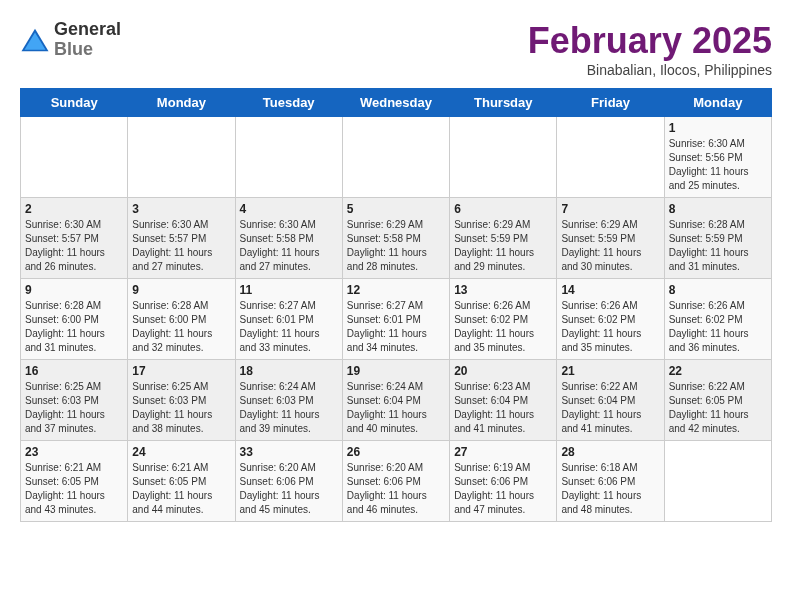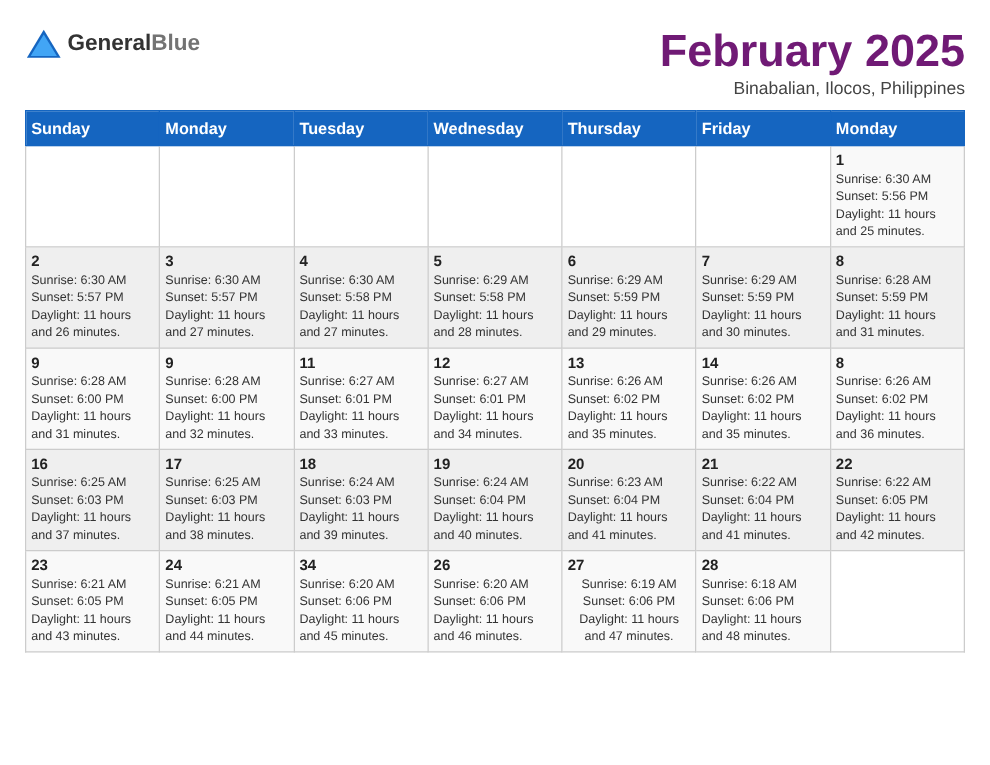--- a/index.html
+++ b/index.html
@@ -15,20 +15,21 @@
       justify-content: space-between;
       align-items: flex-start;
       margin-bottom: 10px;
     }
     .logo {
       display: flex;
       align-items: center;
     }
     .logo-text {
       display: flex;
+      flex-direction: column;
       line-height: 1.1;
     }
     .logo-general {
       font-size: 18px;
       font-weight: bold;
       color: #333;
     }
     .logo-blue {
       font-size: 18px;
       font-weight: bold;
@@ -53,21 +54,21 @@
     }
     .calendar {
       width: 100%;
       border-collapse: collapse;
       font-size: 11px;
     }
     .calendar thead th {
       background: #1565C0;
       color: #fff;
       padding: 6px 4px;
-      text-align: left;
+      text-align: center;
       font-size: 13px;
       font-weight: bold;
       border: 1px solid #1565C0;
     }
     .calendar tbody td {
       vertical-align: top;
       border: 1px solid #ccc;
       padding: 4px;
       width: calc(100% / 7);
       min-height: 80px;
@@ -305,36 +306,36 @@
 and 43 minutes.</div>
         </td>
         <td>
           <span class="day-number">24</span>
           <div class="day-detail" style="white-space: pre-line;">Sunrise: 6:21 AM
 Sunset: 6:05 PM
 Daylight: 11 hours
 and 44 minutes.</div>
         </td>
         <td>
-          <span class="day-number">34</span>
+          <span class="day-number">33</span>
           <div class="day-detail" style="white-space: pre-line;">Sunrise: 6:20 AM
 Sunset: 6:06 PM
 Daylight: 11 hours
 and 45 minutes.</div>
         </td>
         <td>
           <span class="day-number">26</span>
           <div class="day-detail" style="white-space: pre-line;">Sunrise: 6:20 AM
 Sunset: 6:06 PM
 Daylight: 11 hours
 and 46 minutes.</div>
         </td>
         <td>
           <span class="day-number">27</span>
-          <div class="day-detail" style="white-space: pre-line; text-align: center;">Sunrise: 6:19 AM
+          <div class="day-detail" style="white-space: pre-line;">Sunrise: 6:19 AM
 Sunset: 6:06 PM
 Daylight: 11 hours
 and 47 minutes.</div>
         </td>
         <td>
           <span class="day-number">28</span>
           <div class="day-detail" style="white-space: pre-line;">Sunrise: 6:18 AM
 Sunset: 6:06 PM
 Daylight: 11 hours
 and 48 minutes.</div>

